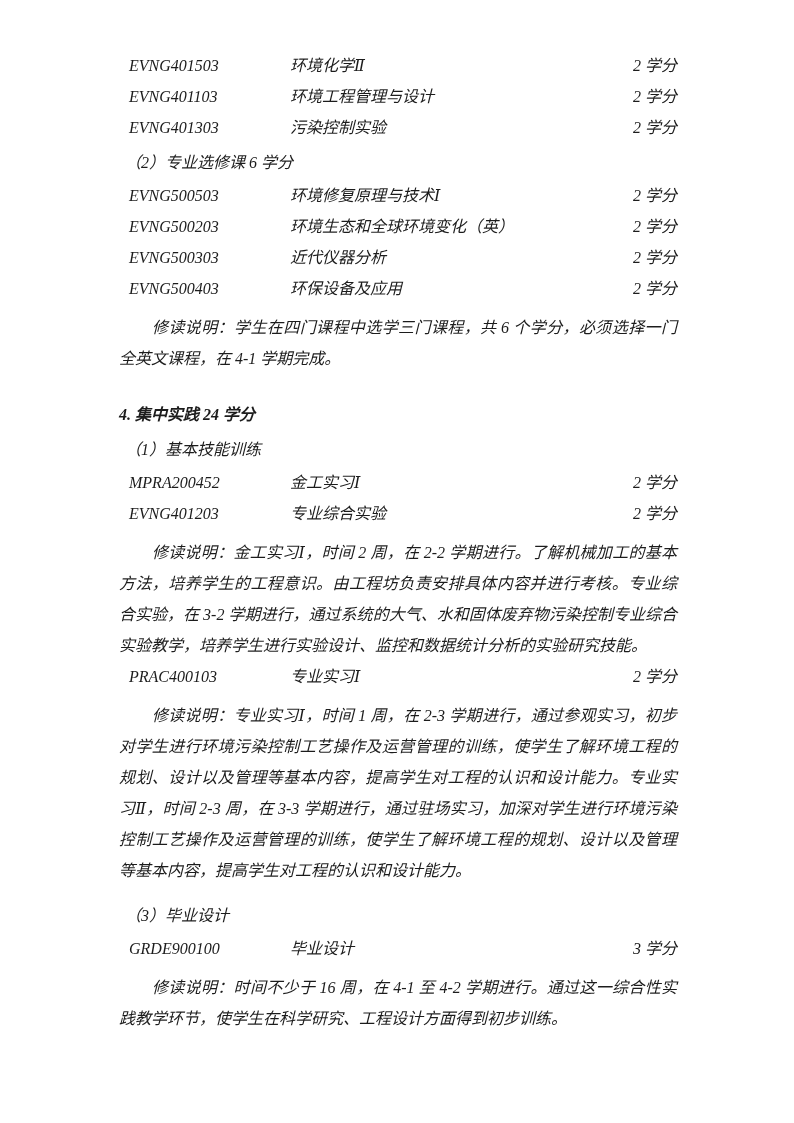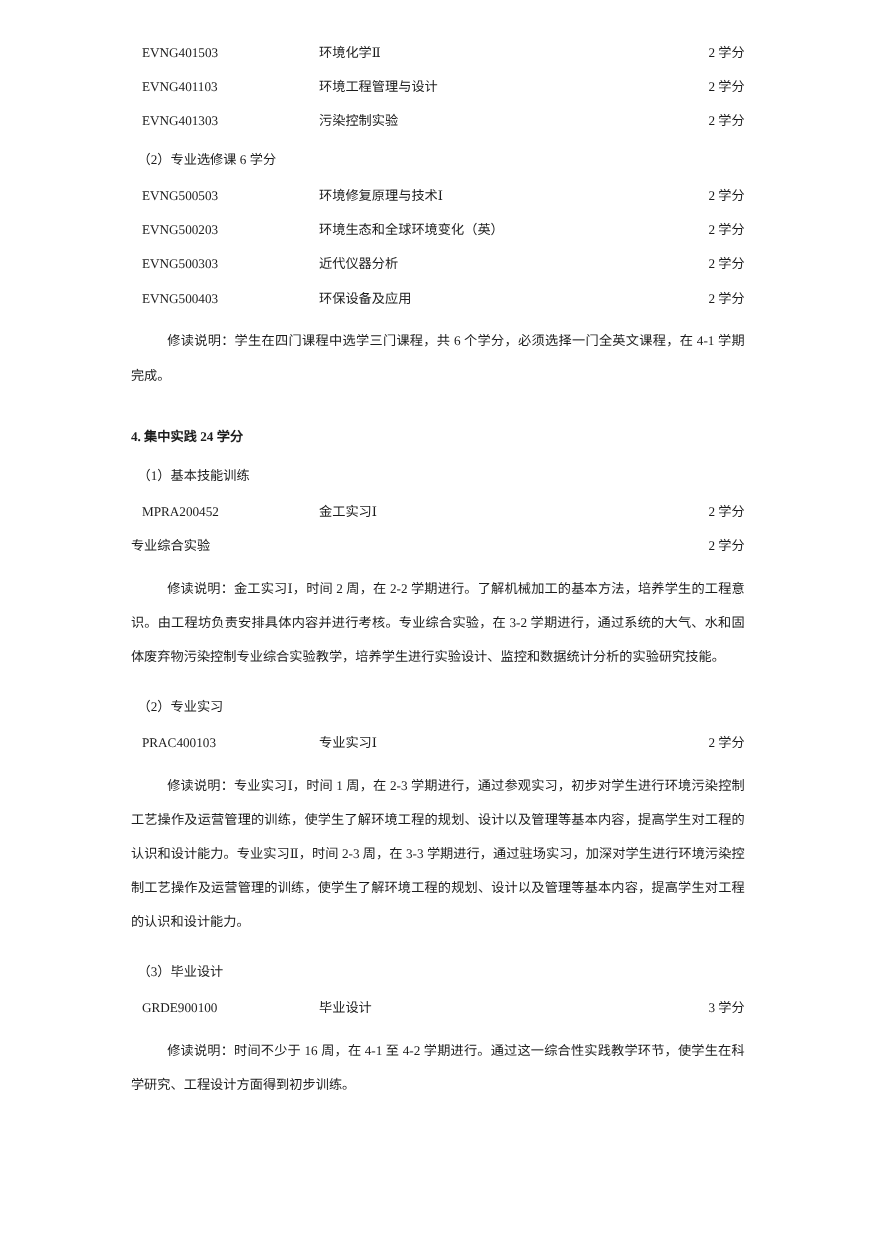--- a/index.html
+++ b/index.html
@@ -12,24 +12,25 @@
     width: 794px;
     height: 1123px;
     background: #ffffff;
     overflow: hidden;
     font-family: "Liberation Serif", "DejaVu Serif", serif;
     color: #1c1c1c;
   }
   .content {
     position: absolute;
     left: 119px;
-    top: 33px;
+    top: 50px;
     width: 558px;
-    font-size: 12px;
+    font-size: 16px;
     line-height: 31px;
+    font-style: italic;
   }
   .block { margin: 0; }
   .course-row {
     display: flex;
     height: 31px;
     align-items: baseline;
   }
   .course-row .code {
     width: 171px;
     padding-left: 10px;
@@ -109,25 +110,25 @@
       </div>
       <div class="block para">修读说明：学生在四门课程中选学三门课程，共 6 个学分，必须选择一门全英文课程，在 4-1 学期完成。</div>
       <div class="block heading">4. 集中实践 24 学分</div>
       <div class="block subhead">（1）基本技能训练</div>
       <div class="block course-row">
         <span class="code">MPRA200452</span>
         <span class="cname">金工实习Ⅰ</span>
         <span class="credit">2 学分</span>
       </div>
       <div class="block course-row">
+        <span class="code">EVNG401203</span>
         <span class="cname">专业综合实验</span>
         <span class="credit">2 学分</span>
       </div>
       <div class="block para">修读说明：金工实习Ⅰ，时间 2 周，在 2-2 学期进行。了解机械加工的基本方法，培养学生的工程意识。由工程坊负责安排具体内容并进行考核。专业综合实验，在 3-2 学期进行，通过系统的大气、水和固体废弃物污染控制专业综合实验教学，培养学生进行实验设计、监控和数据统计分析的实验研究技能。</div>
-      <div class="block subhead">（2）专业实习</div>
       <div class="block course-row">
         <span class="code">PRAC400103</span>
         <span class="cname">专业实习Ⅰ</span>
         <span class="credit">2 学分</span>
       </div>
       <div class="block para">修读说明：专业实习Ⅰ，时间 1 周，在 2-3 学期进行，通过参观实习，初步对学生进行环境污染控制工艺操作及运营管理的训练，使学生了解环境工程的规划、设计以及管理等基本内容，提高学生对工程的认识和设计能力。专业实习Ⅱ，时间 2-3 周，在 3-3 学期进行，通过驻场实习，加深对学生进行环境污染控制工艺操作及运营管理的训练，使学生了解环境工程的规划、设计以及管理等基本内容，提高学生对工程的认识和设计能力。</div>
       <div class="block subhead">（3）毕业设计</div>
       <div class="block course-row">
         <span class="code">GRDE900100</span>
         <span class="cname">毕业设计</span>

